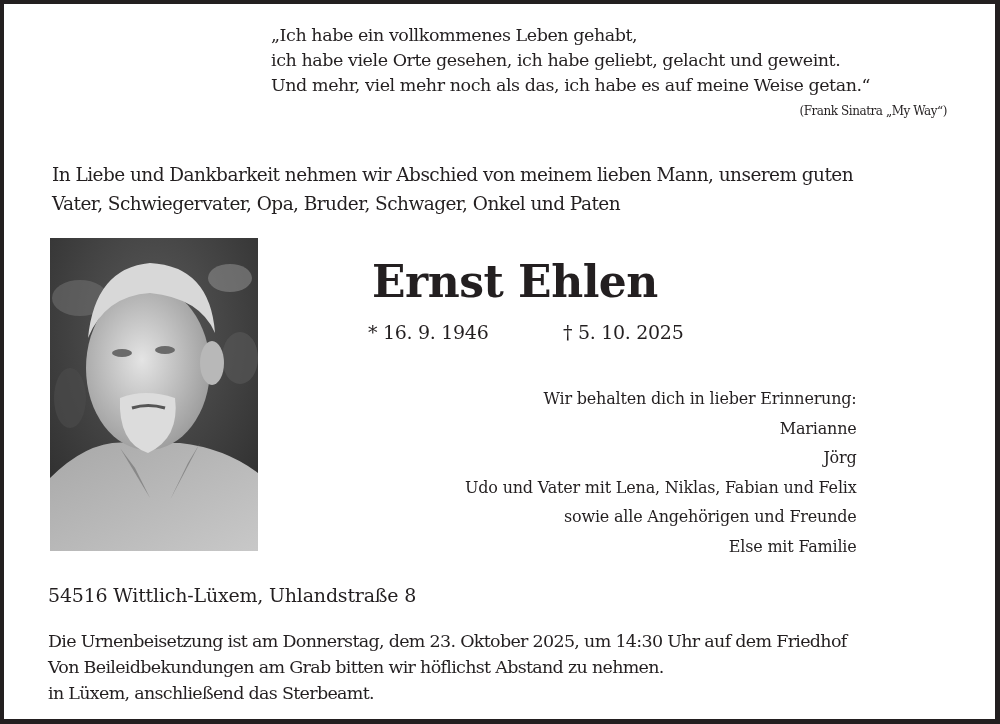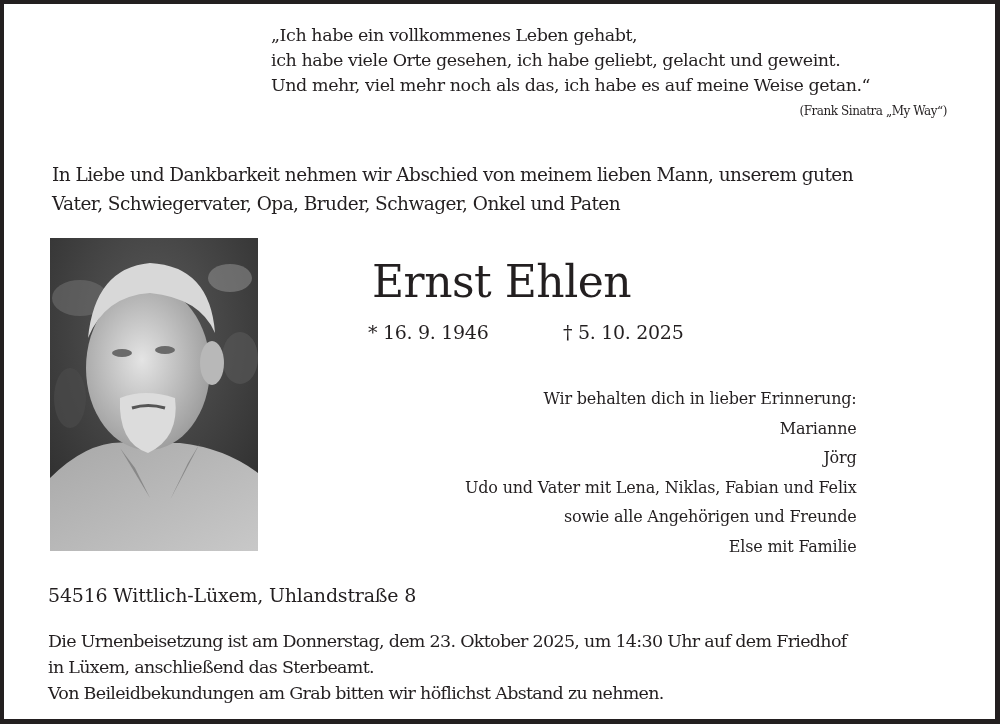--- a/index.html
+++ b/index.html
@@ -31,21 +31,21 @@
     letter-spacing: -0.55px;
   }
   .intro .line { display: block; }
   .photo {
     left: 46px; top: 234px; width: 208px; height: 313px;
     overflow: hidden;
   }
   .name {
     left: 368px; top: 252px;
     font-family: "DejaVu Serif", serif;
-    font-weight: normal; font-size: 44px;
+    font-weight: bold; font-size: 44px;
     letter-spacing: -0.5px;
   }
   .birth { left: 364px; top: 317px; font-size: 19px; letter-spacing: -0.3px; }
   .death { left: 559px; top: 317px; font-size: 19px; letter-spacing: -0.3px; }
   .mourners {
     left: 461px; top: 380px;
     font-size: 16px; line-height: 29.5px;
     letter-spacing: -0.2px;
     text-align: right;
   }
@@ -132,16 +132,16 @@
     <span class="line">Else mit Familie</span>
   </div>
 
   <div class="abs address">
     <span class="bold">54516 Wittlich-Lüxem,</span>
     <span>Uhlandstraße 8</span>
   </div>
 
   <div class="abs footer">
     <span class="line">Die Urnenbeisetzung ist am Donnerstag, dem 23. Oktober 2025, um 14:30 Uhr auf dem Friedhof</span>
+    <span class="line">Von Beileidbekundungen am Grab bitten wir höflichst Abstand zu nehmen.</span>
     <span class="line">in Lüxem, anschließend das Sterbeamt.</span>
-    <span class="line">Von Beileidbekundungen am Grab bitten wir höflichst Abstand zu nehmen.</span>
   </div>
 </div>
 
 </body></html>

